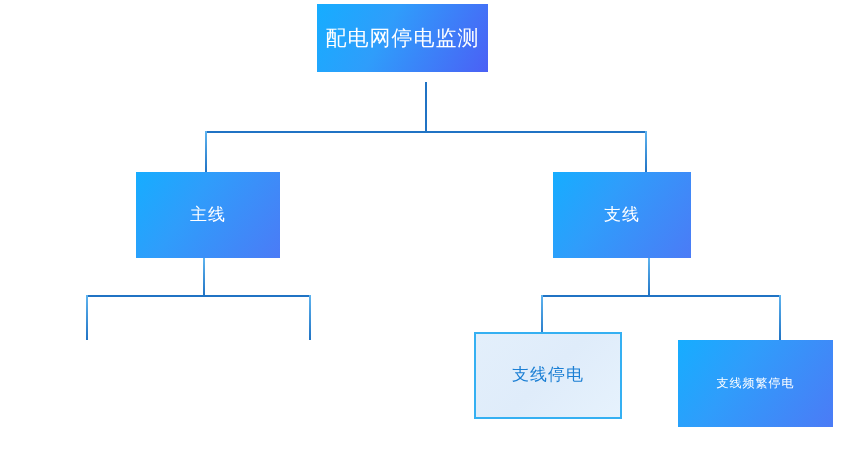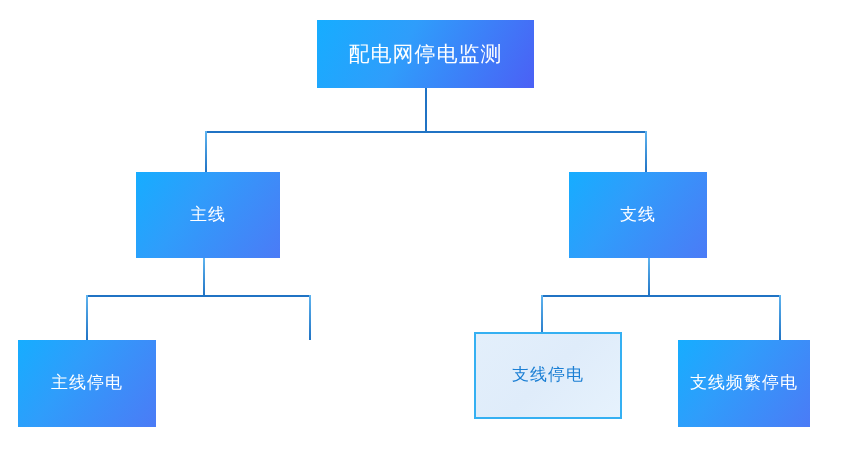--- a/index.html
+++ b/index.html
@@ -60,35 +60,35 @@
     background: linear-gradient(125deg, #16adff 0%, #2f9dfb 38%, #4b7bf6 100%);
   }
   .node-outline {
     color: #1b7fd4;
     background: linear-gradient(135deg, #e3effb 0%, #dfecfa 50%, #e6f2fd 100%);
     border: 2px solid #35b0f2;
   }
 
   #node-root {
     left: 317px;
-    top: 20px;
-    width: 217px;
+    top: 4px;
+    width: 171px;
     height: 68px;
     font-size: 21px;
     background: linear-gradient(118deg, #16adff 0%, #2f9dfb 40%, #4b60f5 100%);
   }
   #node-main {
     left: 136px;
     top: 172px;
     width: 144px;
     height: 86px;
     font-size: 17px;
   }
   #node-branch {
-    left: 569px;
+    left: 553px;
     top: 172px;
     width: 138px;
     height: 86px;
     font-size: 17px;
   }
   #node-main-outage {
     left: 18px;
     top: 340px;
     width: 138px;
     height: 87px;
@@ -104,23 +104,23 @@
   #node-branch-outage {
     left: 474px;
     top: 332px;
     width: 148px;
     height: 87px;
     font-size: 17px;
   }
   #node-branch-frequent {
     left: 678px;
     top: 340px;
-    width: 132px;
+    width: 155px;
     height: 87px;
-    font-size: 17px;
+    font-size: 12px;
   }
 </style>
 </head>
 <body>
 
 <div id="diagram-root">
 
   <div class="edge-layer">
 
     <div class="conn-v" style="left:425px; top:82px; height:50px;"></div>
@@ -138,20 +138,19 @@
     <div class="conn-v conn-soft" style="left:541px; top:295px; height:45px;"></div>
     <div class="conn-v conn-soft" style="left:779px; top:295px; height:45px;"></div>
   </div>
 
   <div class="node node-filled" id="node-root">配电网停电监测</div>
 
   <div class="node node-filled" id="node-main">主线</div>
 
   <div class="node node-filled" id="node-branch">支线</div>
 
-  <div class="node node-filled" id="node-main-outage">主线停电</div>
 
 
   <div class="node node-outline" id="node-branch-outage">支线停电</div>
 
   <div class="node node-filled" id="node-branch-frequent">支线频繁停电</div>
 
 </div>
 
 </body></html>

